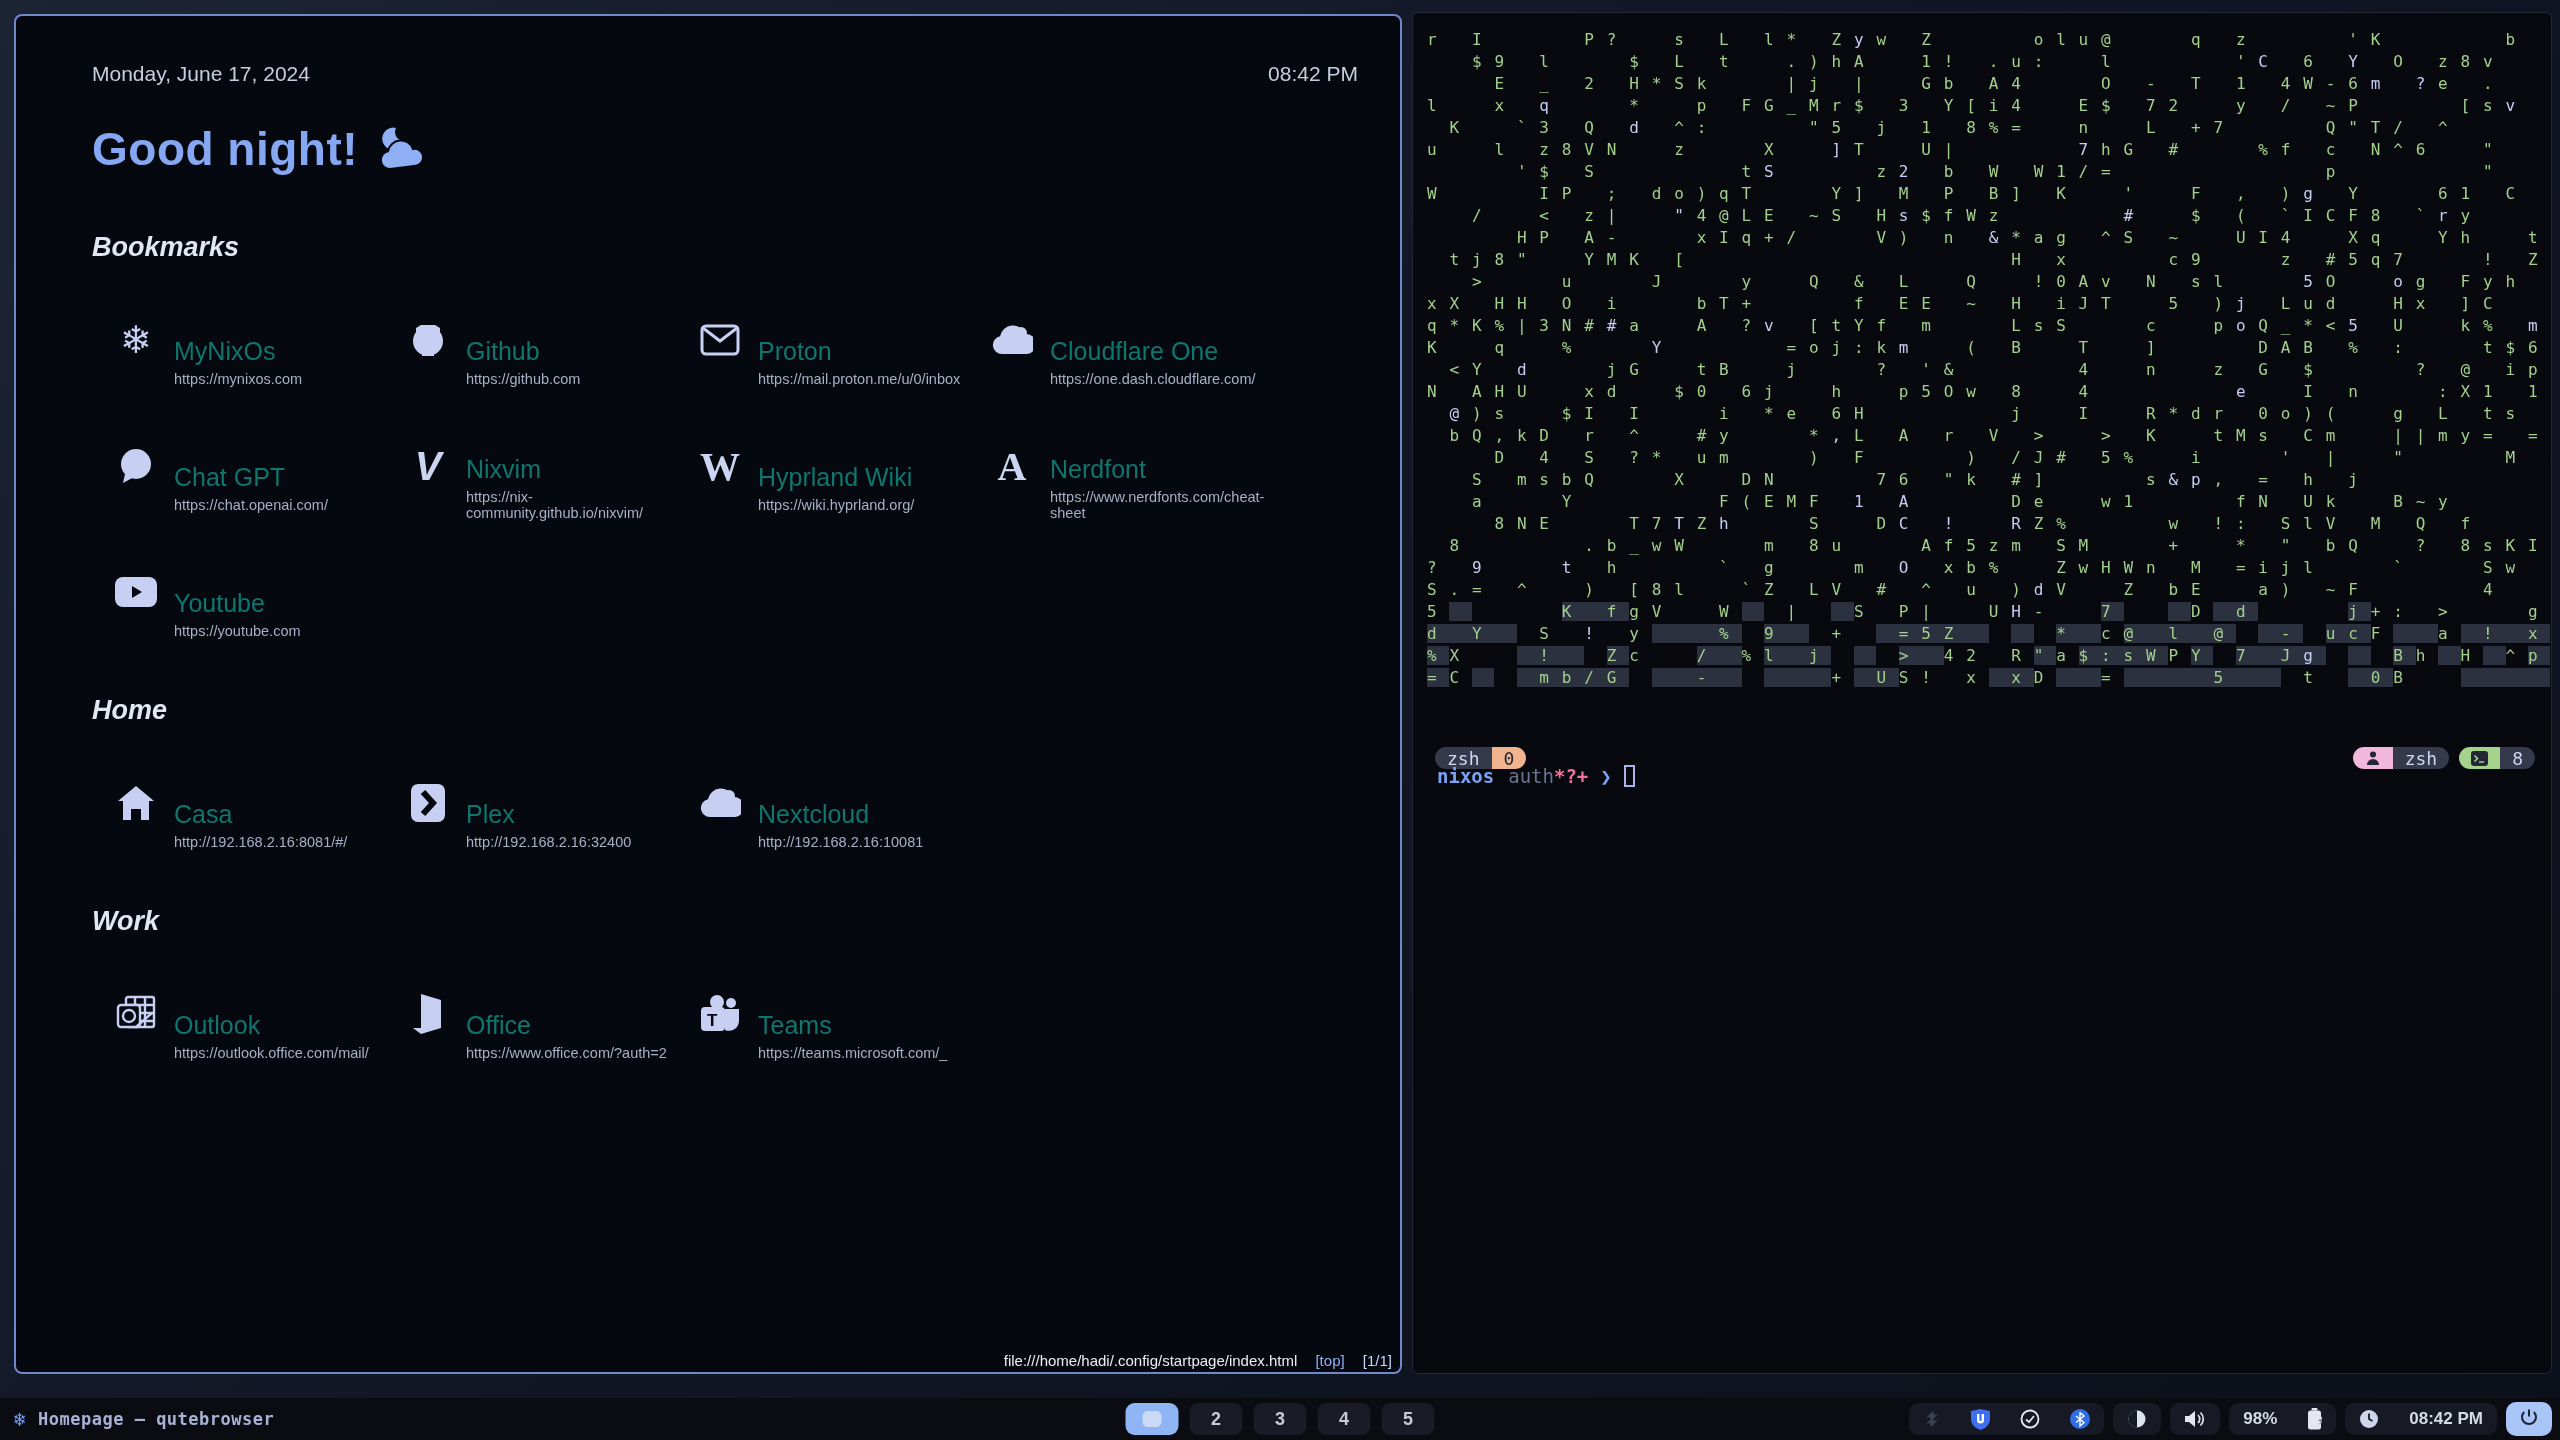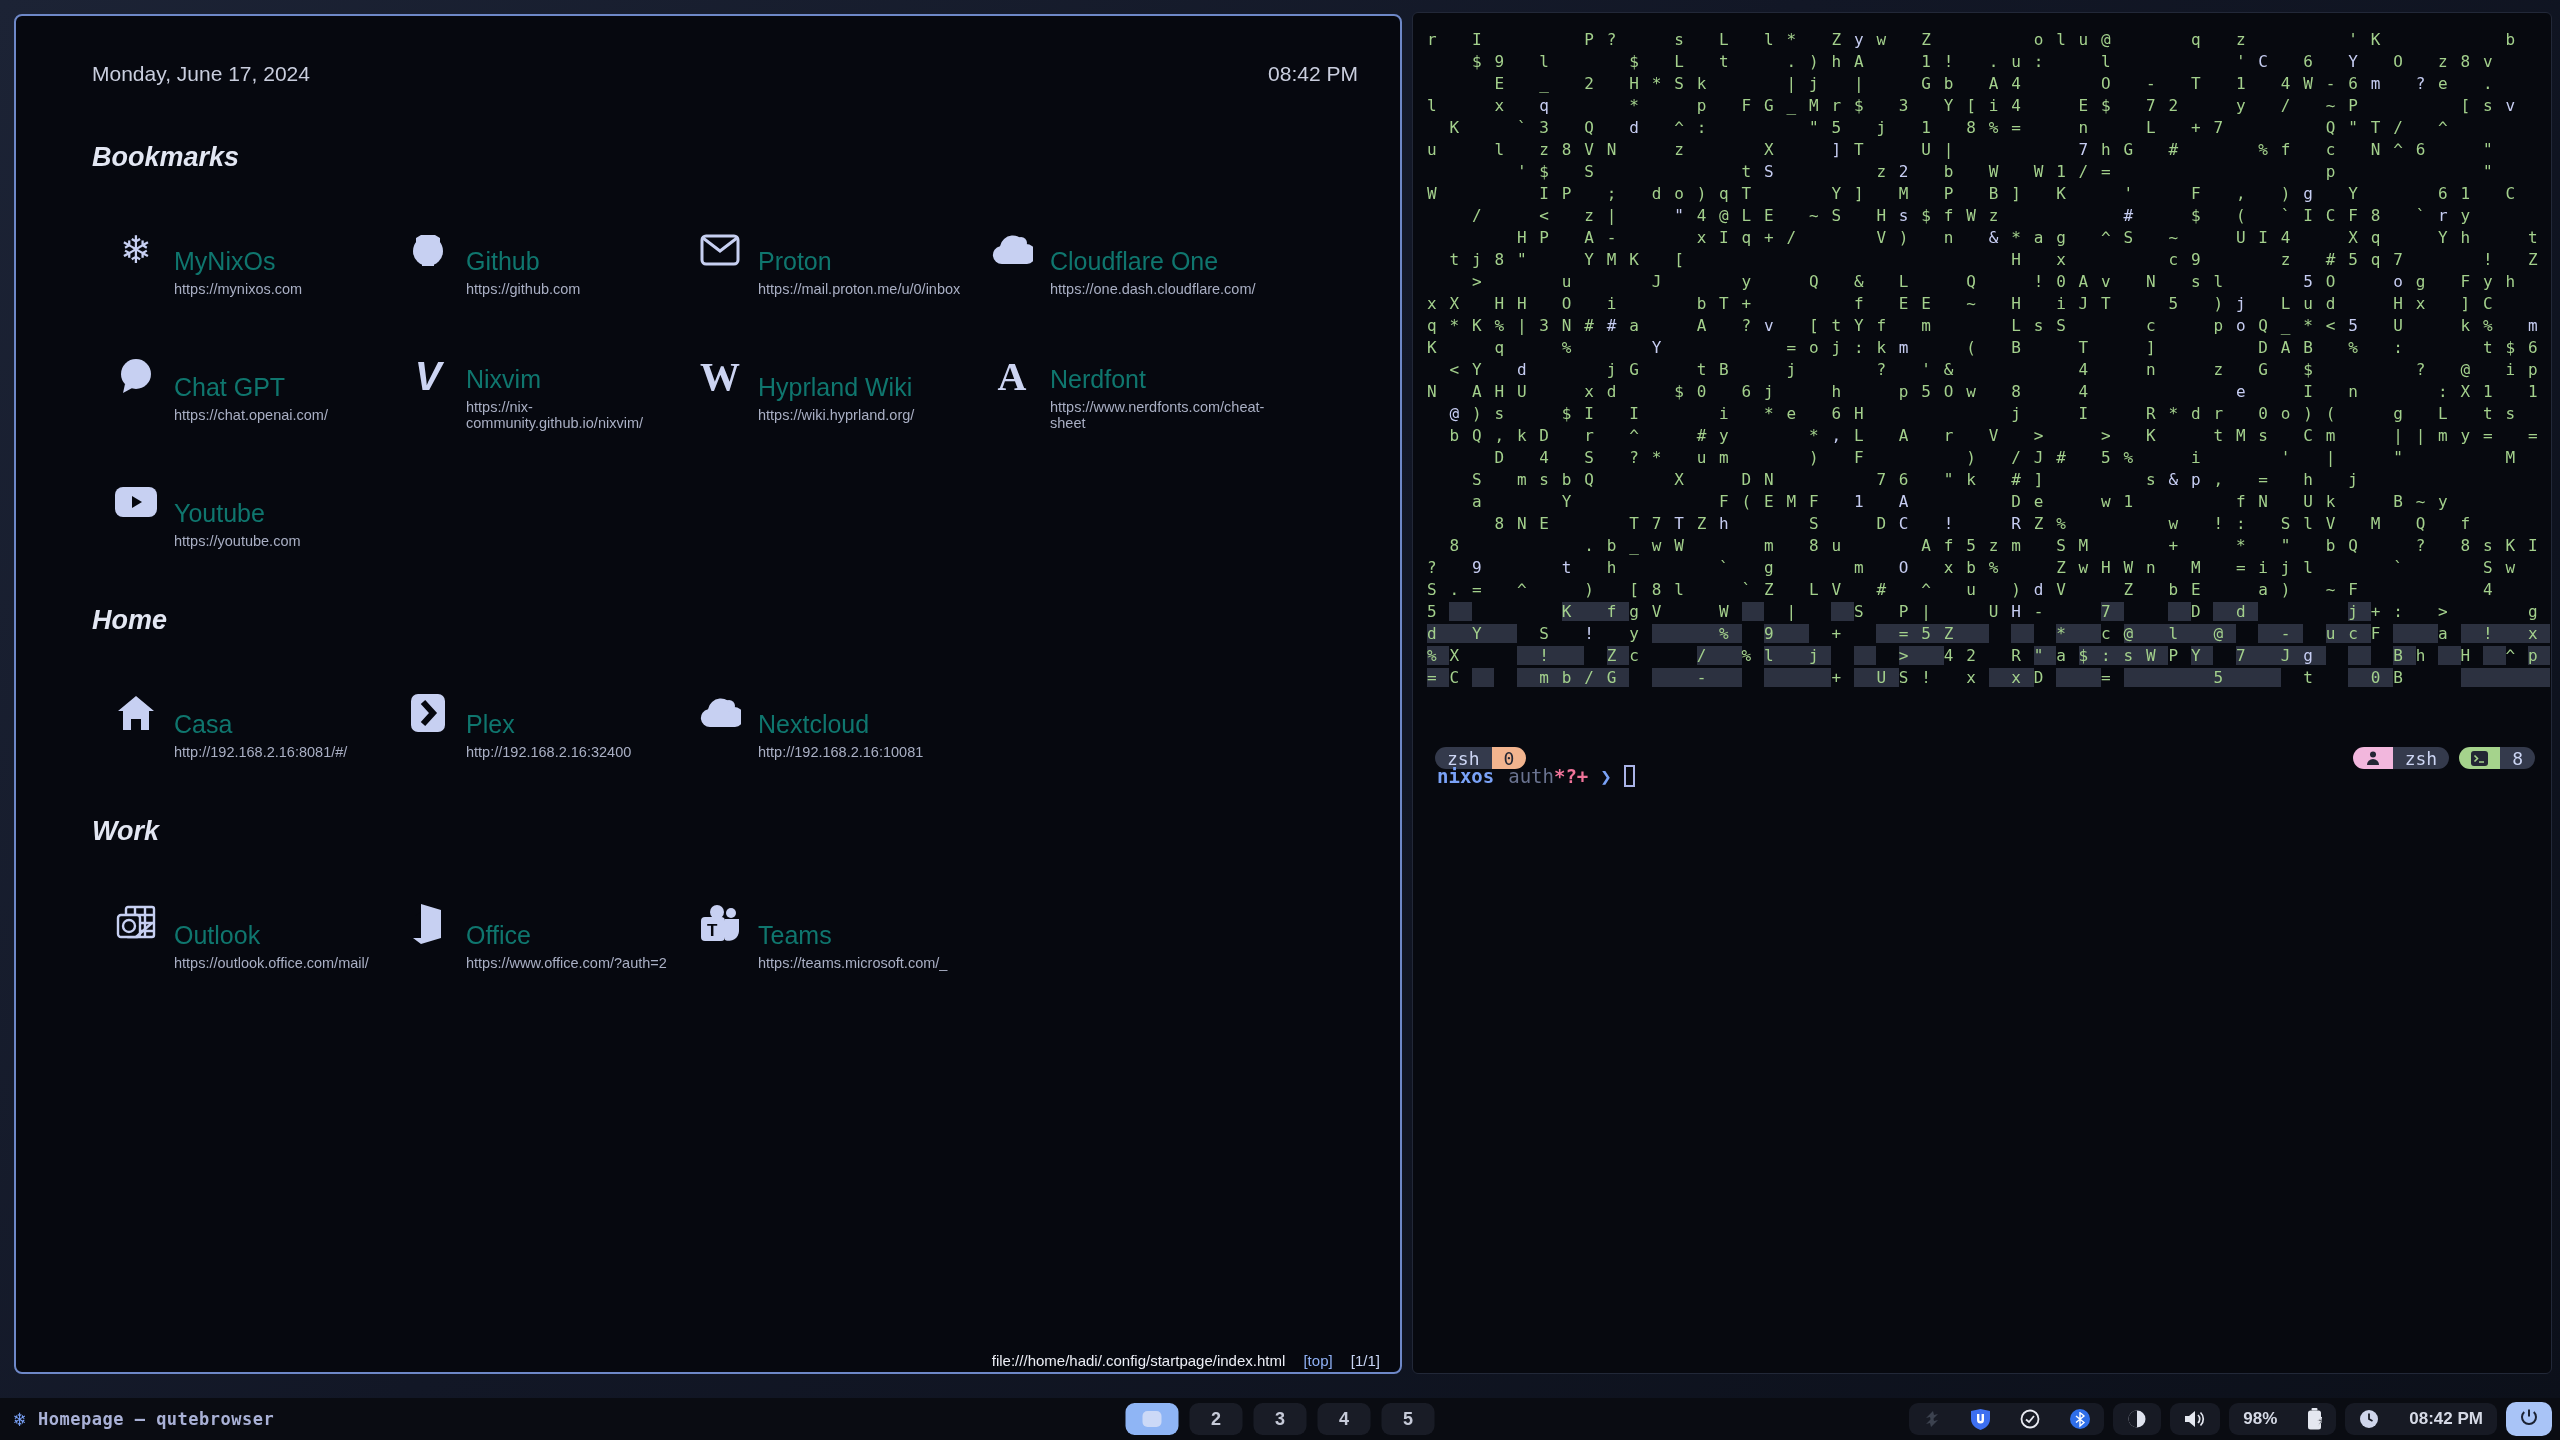--- a/index.html
+++ b/index.html
@@ -22,21 +22,21 @@
   .section { margin-top:56px; }
   .section h2 { font-size:27px; font-weight:bold; color:#e3e7f3;font-style:italic; }
   .grid { margin-top:30px; margin-left:22px; display:grid; grid-template-columns:repeat(4,292px); row-gap:24px; }
   .card { display:flex; align-items:center; gap:16px; cursor:pointer; }
   .icongem { width:44px; height:44px; display:flex; align-items:center; justify-content:center; color:#c7d0f2; flex:0 0 44px; }
   .icongem svg { display:block; }
   .letter { font-family:"Liberation Serif", serif; font-size:40px; font-weight:bold; color:#ccd4f2; }
   .letter.it { font-style:italic; font-family:"Liberation Sans",sans-serif; }
   .cardtxt .name { font-size:25px; color:#0f766e;margin-top:44px; }
   .cardtxt .url { font-size:14.5px; color:#a9afc4; margin-top:5px; }
-  .statusbar { position:absolute; bottom:3px; right:20px; font-size:15px; color:#eceef6; }
+  .statusbar { position:absolute; bottom:3px; right:8px; font-size:15px; color:#eceef6; }
   .statusbar .scroll { color:#8fb0f5; margin-left:14px; }
   .statusbar .tabidx { color:#c9d6f5; margin-left:14px; }
   
   .terminal {
     position:absolute; left:1412px; top:12px; width:1140px; height:1362px;
     background:#07090f; border:1px solid #222838; border-radius:6px; overflow:hidden;
     font-family:"DejaVu Sans Mono", monospace;
   }
   .matrix { padding:16px 0 0 14px; font-size:16px; line-height:22px; letter-spacing:1.6px; white-space:pre; color:#a3d08c; }
   .matrix .w { color:#c6cdf2; }
@@ -72,20 +72,29 @@
 </style>
 </head>
 <body>
 
 <div class="browser">
   <div class="page">
     <div class="toprow">
       <div class="date">Monday, June 17, 2024</div>
       <div class="clocktxt">08:42 PM</div>
     </div>
+    <div class="greeting">
+      <h1>Good night!</h1>
+      <span class="icongem" style="width:52px;height:52px;">
+        <svg width="52" height="44" viewBox="0 0 52 44" fill="#8fb0f5">
+          <path d="M30 14a11 11 0 1 1-8-13 9 9 0 0 0 8 13z"></path>
+          <path d="M16 42a9 9 0 0 1-2-17.8A13 13 0 0 1 39 22a8.5 8.5 0 0 1 4 16.5c-1 .4-2 .5-3 .5z" stroke="#06080f" stroke-width="2"></path>
+        </svg>
+      </span>
+    </div>
     <div id="sections">
         <div class="section">
           <h2>Bookmarks</h2>
           <div class="grid">
             <div class="card">
               <span class="icongem">
                 <span style="font-size:38px;color:#c7d0f2">❄</span>
               </span>
               <div class="cardtxt">
                 <div class="name">MyNixOs</div>

